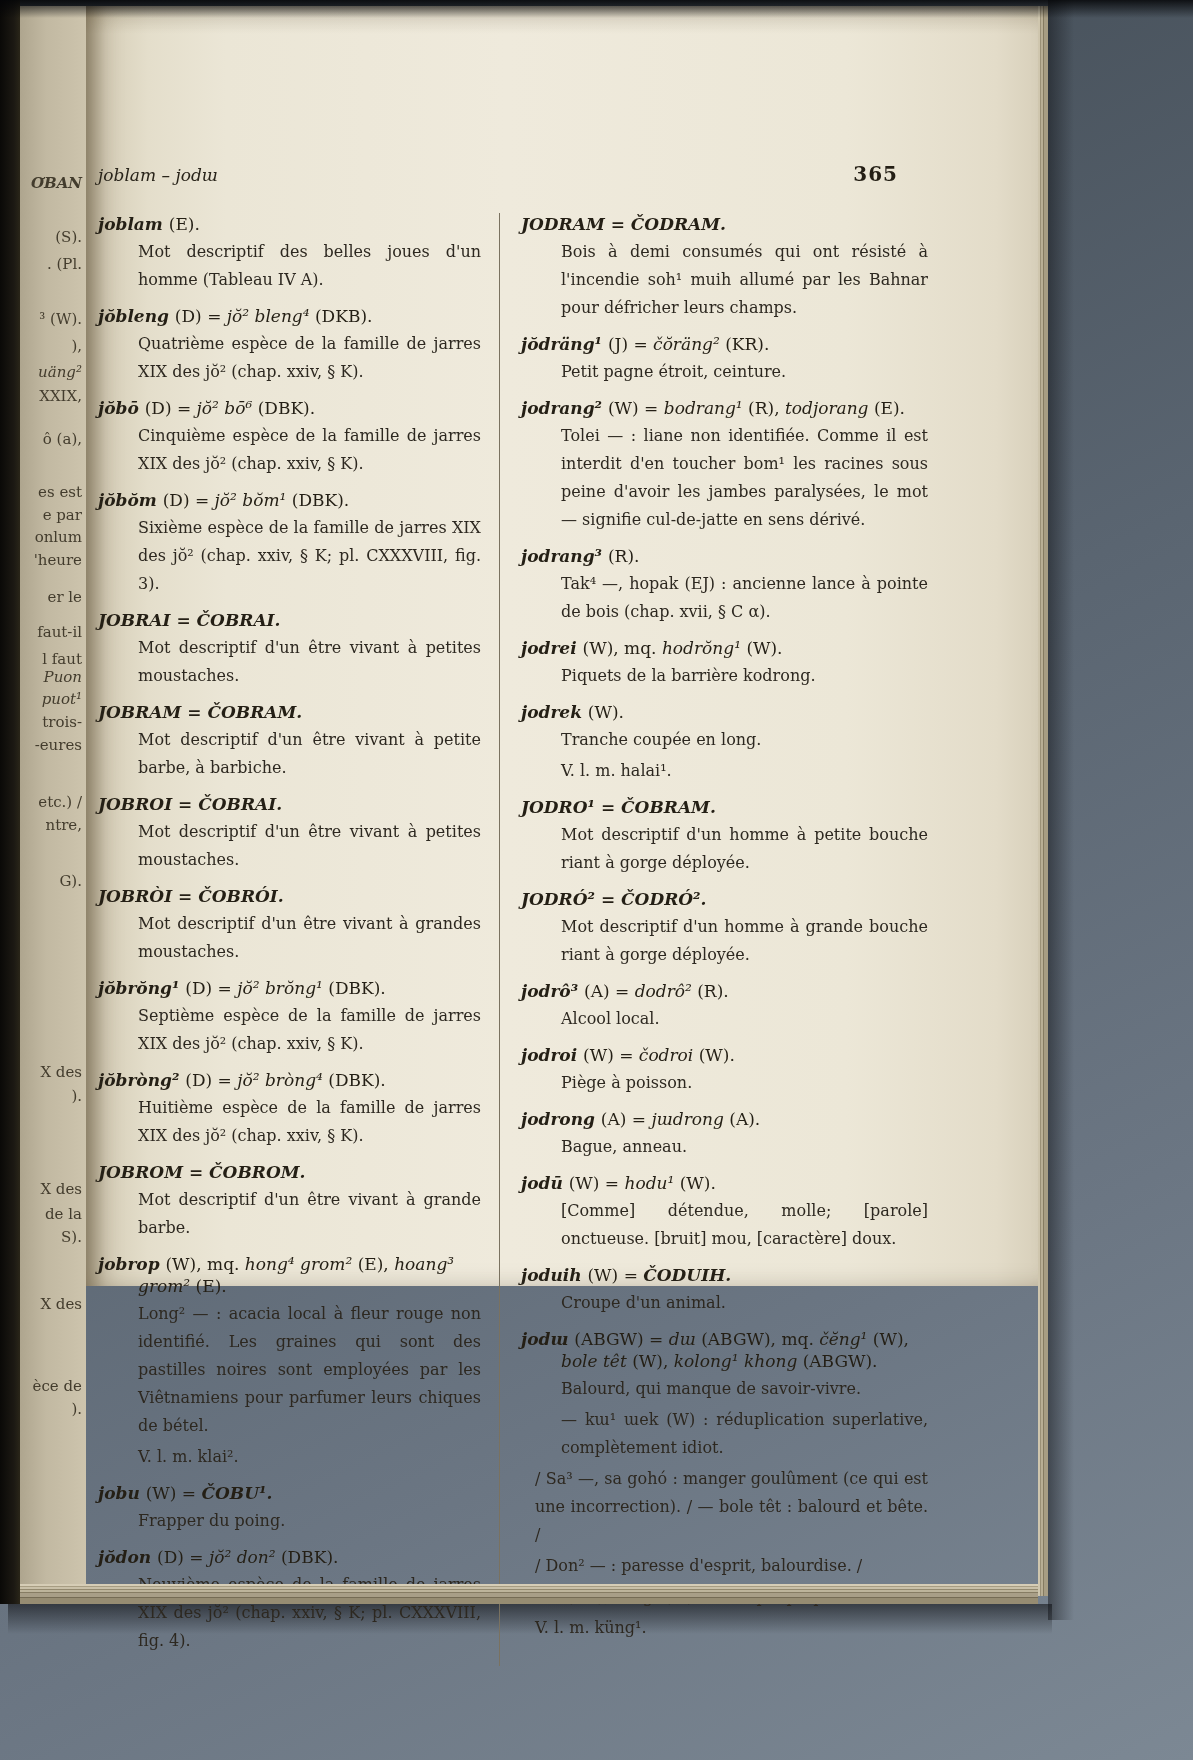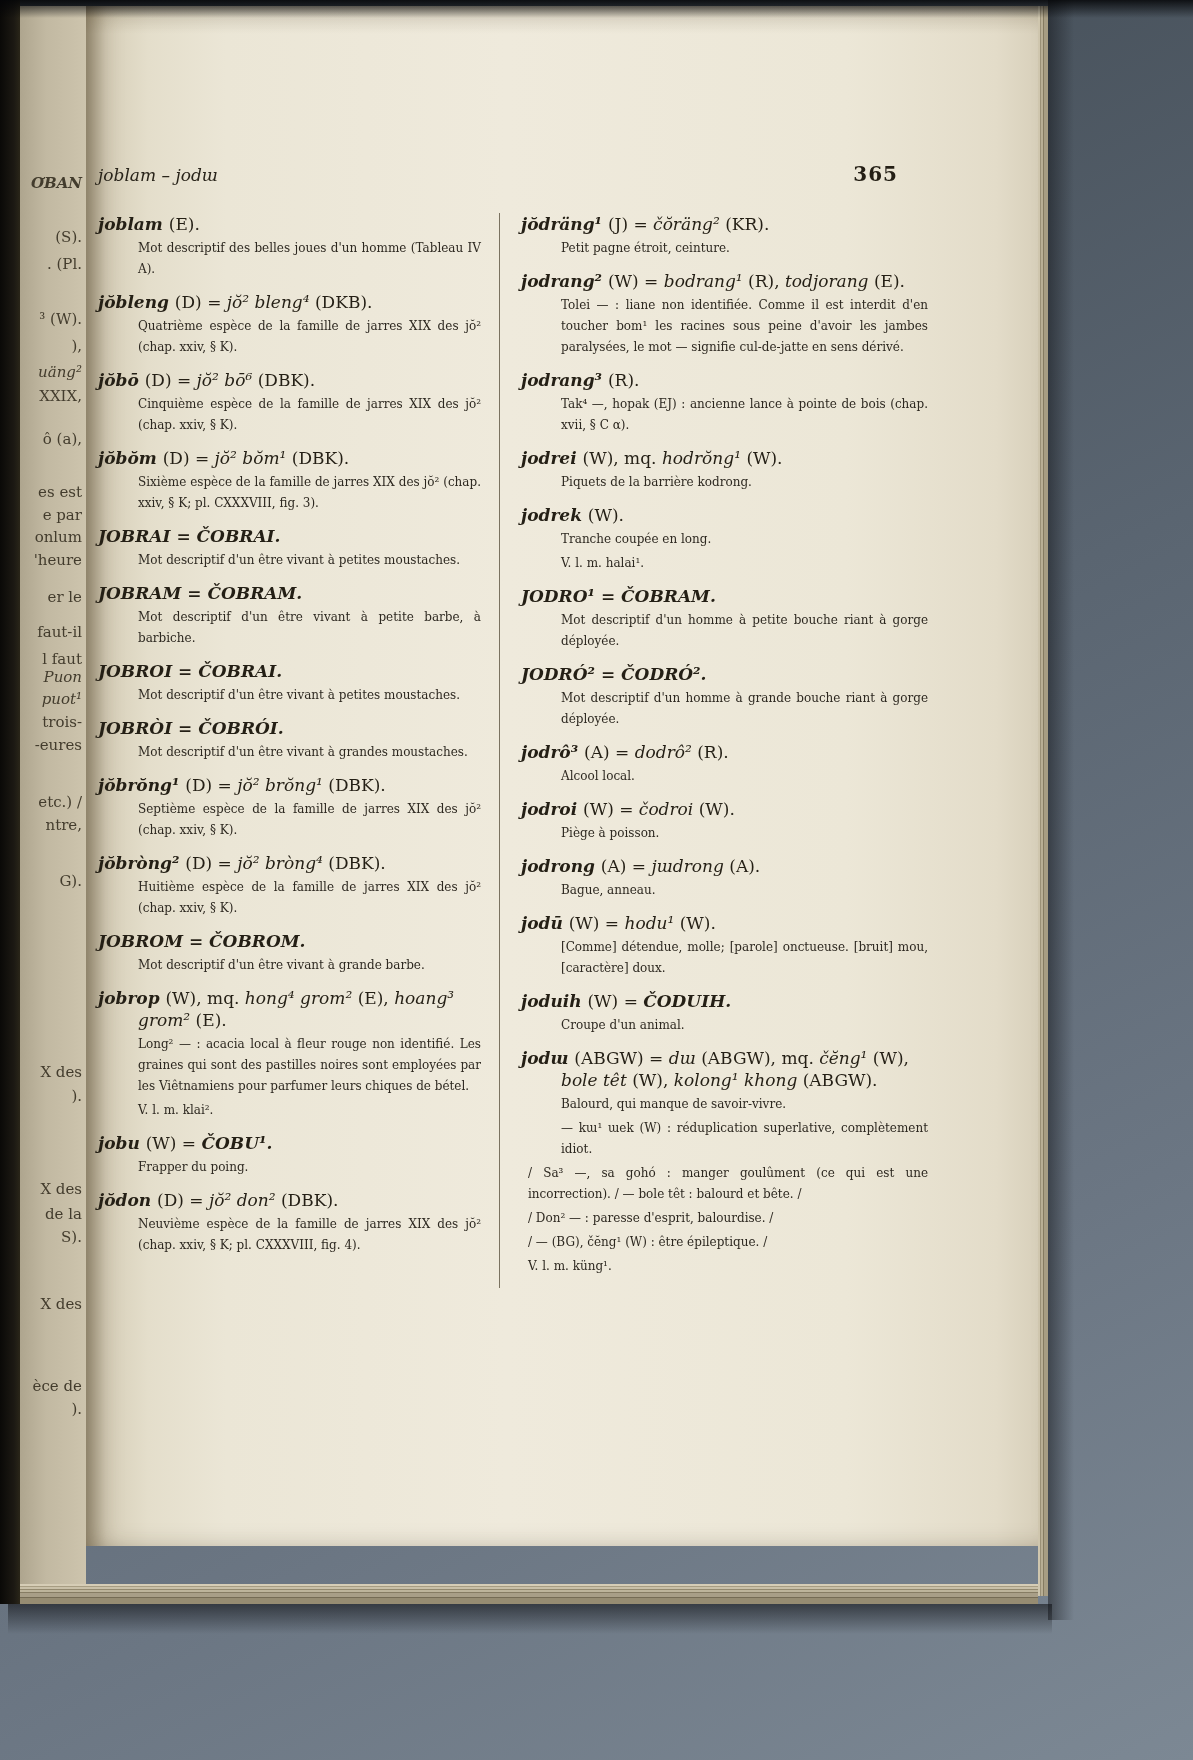--- a/index.html
+++ b/index.html
@@ -13,41 +13,41 @@
     background:linear-gradient(180deg,rgba(4,5,7,.85),rgba(4,5,7,0)); z-index:5; }
   .book { position:absolute; left:0; top:0; width:1050px; height:1604px; z-index:2; }
   .spine { position:absolute; left:0; top:0; width:20px; height:100%;
     background:linear-gradient(90deg,#0a0907,#1c1913 70%,#2a2619); }
   .prev-page { position:absolute; left:20px; top:6px; width:66px; height:1578px;
     background:linear-gradient(90deg,#aea58e 0,#c2b9a2 40%,#cdc4ad 100%);
     overflow:hidden; }
   .frag { position:absolute; right:4px; white-space:nowrap; font-size:15px; color:#433c2d; }
   .frag.i { font-style:italic; }
   .frag.bi { font-style:italic; font-weight:bold; }
-  .page { position:absolute; left:86px; top:6px; width:952px; height:1540px;
+  .page { position:absolute; left:86px; top:6px; width:952px; height:1280px;
     background:
       linear-gradient(180deg, rgba(104,90,62,.20) 0, rgba(0,0,0,0) 28px, rgba(0,0,0,0) 1540px, rgba(104,90,62,.25) 100%),
       linear-gradient(90deg,#c2b89e 0,#d7cfb9 20px,#e4decb 62px,#ebe6d6 140px,#efeadc 420px,#ece7d7 760px,#e3dcc9 910px,#d8d0bb 100%);
     box-shadow: inset 16px 0 28px -10px rgba(56,42,20,.55);
   }
   .page-inner { position:absolute; left:10px; top:156px; width:832px; color:#2b261c; }
   .pageheader { display:flex; justify-content:space-between; align-items:baseline;
     padding:0 30px 0 2px; margin-bottom:27px; }
   .range { font-style:italic; font-size:17px; color:#29241a; }
   .pagenum { font-weight:bold; font-size:20px; color:#241f15; letter-spacing:1px; }
   .columns { display:flex; }
   .col-left { width:403px; padding:0 18px 0 2px; }
   .col-right { width:429px; border-left:1px solid #7a7260; padding-left:21px; }
   .entry { margin-bottom:11px; }
   .head { font-size:17px; line-height:22px; padding-left:40px; text-indent:-40px; color:#241f15; }
   .seg.bi { font-weight:bold; font-style:italic; }
   .seg.i  { font-style:italic; }
   .seg.r  { font-style:normal; }
-  .ebody { font-size:12px; line-height:21px; margin:3px 0 0 40px; text-align:justify; color:#2d2820; }
-  .ebody.flush { margin-left:7px; }
+  .ebody { font-size:16px; line-height:28px; margin:3px 0 0 40px; text-align:justify; color:#2d2820; }
+  .ebody.flush { margin-left:14px; }
   .stack-h { position:absolute; left:20px; top:1584px; width:1018px; height:20px;
     background:repeating-linear-gradient(180deg,#d6cdb6 0 2px,#a79d83 2px 3px,#c9c0a8 3px 5px,#93896f 5px 6px,#bdb49b 6px 8px,#867c63 8px 9px,#a89e87 9px 13px,#756b54 13px 14px,#968c72 14px 20px); }
   .stack-v { position:absolute; left:1038px; top:6px; width:10px; height:1590px;
     background:repeating-linear-gradient(90deg,#cfc6ae 0 2px,#9a9076 2px 3px,#b8ae94 3px 5px,#857b61 5px 6px,#a79d83 6px 10px); }
   .book-shadow-b { position:absolute; left:8px; top:1604px; width:1044px; height:30px;
     background:linear-gradient(180deg,rgba(16,18,22,.6),rgba(16,18,22,0)); z-index:1; }
   .book-shadow-r { position:absolute; left:1048px; top:0; width:26px; height:1620px;
     background:linear-gradient(90deg,rgba(16,18,22,.5),rgba(16,18,22,0)); z-index:1; }
 </style>
 </head>
@@ -152,20 +152,24 @@
               <div class="head"><span class="seg bi">jobu </span><span class="seg r">(W) = </span><span class="seg bi">ČOBU¹.</span></div>
               <p class="ebody">Frapper du poing.</p>
             </div>
             <div class="entry">
               <div class="head"><span class="seg bi">jŏdon </span><span class="seg r">(D) = </span><span class="seg i">jŏ² don² </span><span class="seg r">(DBK).</span></div>
               <p class="ebody">Neuvième espèce de la famille de jarres XIX des jŏ² (chap. xxiv, § K; pl. CXXXVIII, fig. 4).</p>
             </div>
           </div>
         <div class="col col-right" id="col-right">
             <div class="entry">
+              <div class="head"><span class="seg bi">JODRAM = ČODRAM.</span></div>
+              <p class="ebody">Bois à demi consumés qui ont résisté à l'incendie soh¹ muih allumé par les Bahnar pour défricher leurs champs.</p>
+            </div>
+            <div class="entry">
               <div class="head"><span class="seg bi">jŏdräng¹ </span><span class="seg r">(J) = </span><span class="seg i">čŏräng² </span><span class="seg r">(KR).</span></div>
               <p class="ebody">Petit pagne étroit, ceinture.</p>
             </div>
             <div class="entry">
               <div class="head"><span class="seg bi">jodrang² </span><span class="seg r">(W) = </span><span class="seg i">bodrang¹ </span><span class="seg r">(R), </span><span class="seg i">todjorang </span><span class="seg r">(E).</span></div>
               <p class="ebody">Tolei — : liane non identifiée. Comme il est interdit d'en toucher bom¹ les racines sous peine d'avoir les jambes paralysées, le mot — signifie cul-de-jatte en sens dérivé.</p>
             </div>
             <div class="entry">
               <div class="head"><span class="seg bi">jodrang³ </span><span class="seg r">(R).</span></div>
               <p class="ebody">Tak⁴ —, hopak (EJ) : ancienne lance à pointe de bois (chap. xvii, § C α).</p>

